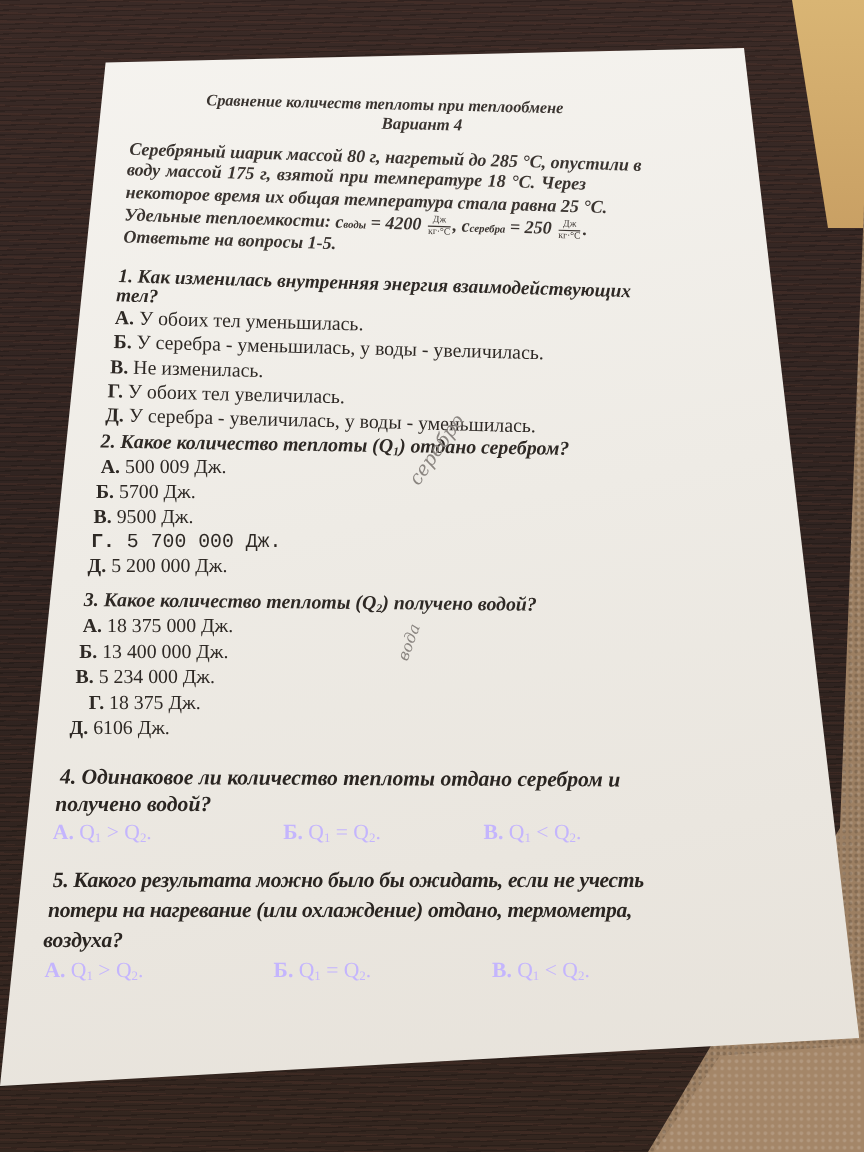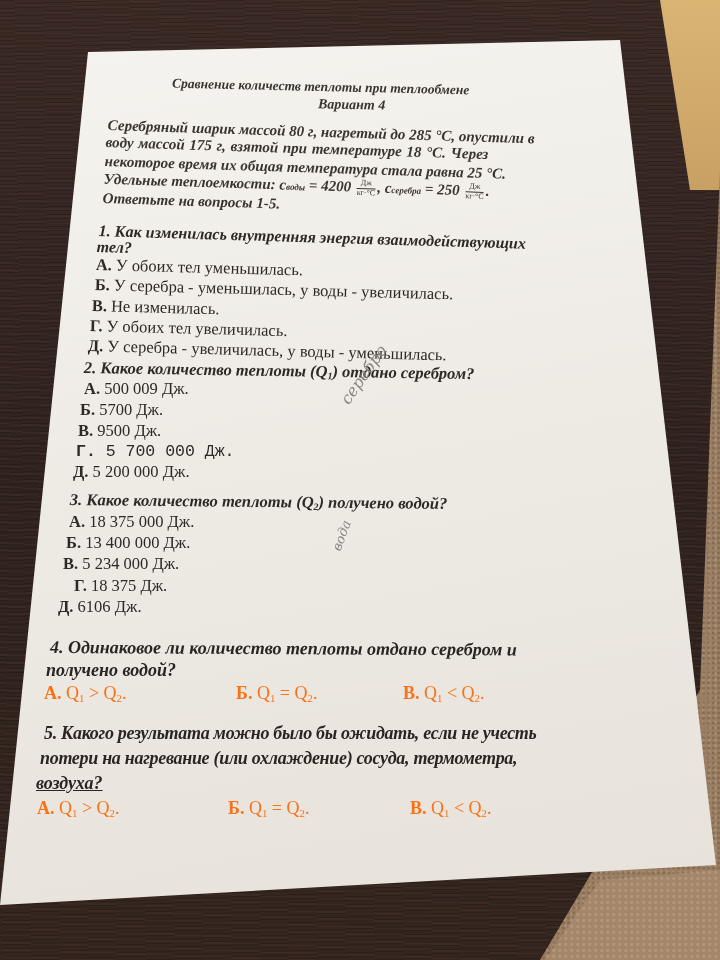--- a/index.html
+++ b/index.html
@@ -53,21 +53,21 @@
       font-weight: bold; font-style: italic; font-size: 13.5px; color: #3a3430;
     }
     .intro {
       font-weight: bold; font-style: italic; font-size: 15px; color: #3a3430;
     }
     .q {
       font-weight: bold; font-style: italic; font-size: 16px; color: #2e2925;
     }
     .opt { font-size: 16.5px; color: #2e2925; }
     .opt b { font-weight: bold; }
-    .opt-big { font-size: 18px; color: #f97316; }
+    .opt-big { font-size: 18px; color: #c4b5fd; }
     .q-big { font-weight: bold; font-style: italic; font-size: 18px; color: #2a2521; }
     .frac {
       display: inline-block; vertical-align: middle; text-align: center;
       font-size: 8px; font-style: normal; font-weight: normal; line-height: 1.1;
       margin: 0 2px;
     }
     .frac .num { display: block; border-bottom: 1px solid #3a3430; padding: 0 1px; }
     .frac .den { display: block; }
     .sub { font-size: 9px; font-style: italic; }
     .handwriting {
@@ -132,17 +132,17 @@
 <div class="t opt" style="left:58px; top:599px;"><b>Д.</b> <span>6106 Дж.</span></div>
 <div class="t handwriting" style="left:330px; top:548px; font-size:13px; transform: rotate(-70deg); transform-origin:left top;">вода</div>
 
 <div class="t q-big" style="left:50px; top:638px; transform: rotate(0.3deg); transform-origin:left top;">4.  Одинаковое ли количество теплоты отдано серебром и</div>
 <div class="t q-big" style="left:46px; top:661px;">получено водой?</div>
 <div class="t opt-big" style="left:44px; top:684px;"><b>А.</b> <span>Q</span><sub>1</sub><span> &gt; </span><span>Q</span><sub>2</sub><span>.</span></div>
 <div class="t opt-big" style="left:236px; top:684px;"><b>Б.</b> <span>Q</span><sub>1</sub><span> = </span><span>Q</span><sub>2</sub><span>.</span></div>
 <div class="t opt-big" style="left:403px; top:684px;"><b>В.</b> <span>Q</span><sub>1</sub><span> &lt; </span><span>Q</span><sub>2</sub><span>.</span></div>
 
 <div class="t q-big" style="left:44px; top:724px; letter-spacing:-0.3px;">5. Какого результата можно было бы ожидать, если не учесть</div>
-<div class="t q-big" style="left:40px; top:749px; letter-spacing:-0.3px;">потери на нагревание (или охлаждение) сосуда, термометра,</div>
-<div class="t q-big" style="left:36px; top:774px;text-decoration:underline;">воздуха?</div>
+<div class="t q-big" style="left:40px; top:749px; letter-spacing:-0.3px;">потери на нагревание (или охлаждение) отдано, термометра,</div>
+<div class="t q-big" style="left:36px; top:774px;">воздуха?</div>
 <div class="t opt-big" style="left:37px; top:799px;"><b>А.</b> <span>Q</span><sub>1</sub><span> &gt; </span><span>Q</span><sub>2</sub><span>.</span></div>
 <div class="t opt-big" style="left:228px; top:799px;"><b>Б.</b> <span>Q</span><sub>1</sub><span> = </span><span>Q</span><sub>2</sub><span>.</span></div>
 <div class="t opt-big" style="left:410px; top:799px;"><b>В.</b> <span>Q</span><sub>1</sub><span> &lt; </span><span>Q</span><sub>2</sub><span>.</span></div>
 
 </body></html>

